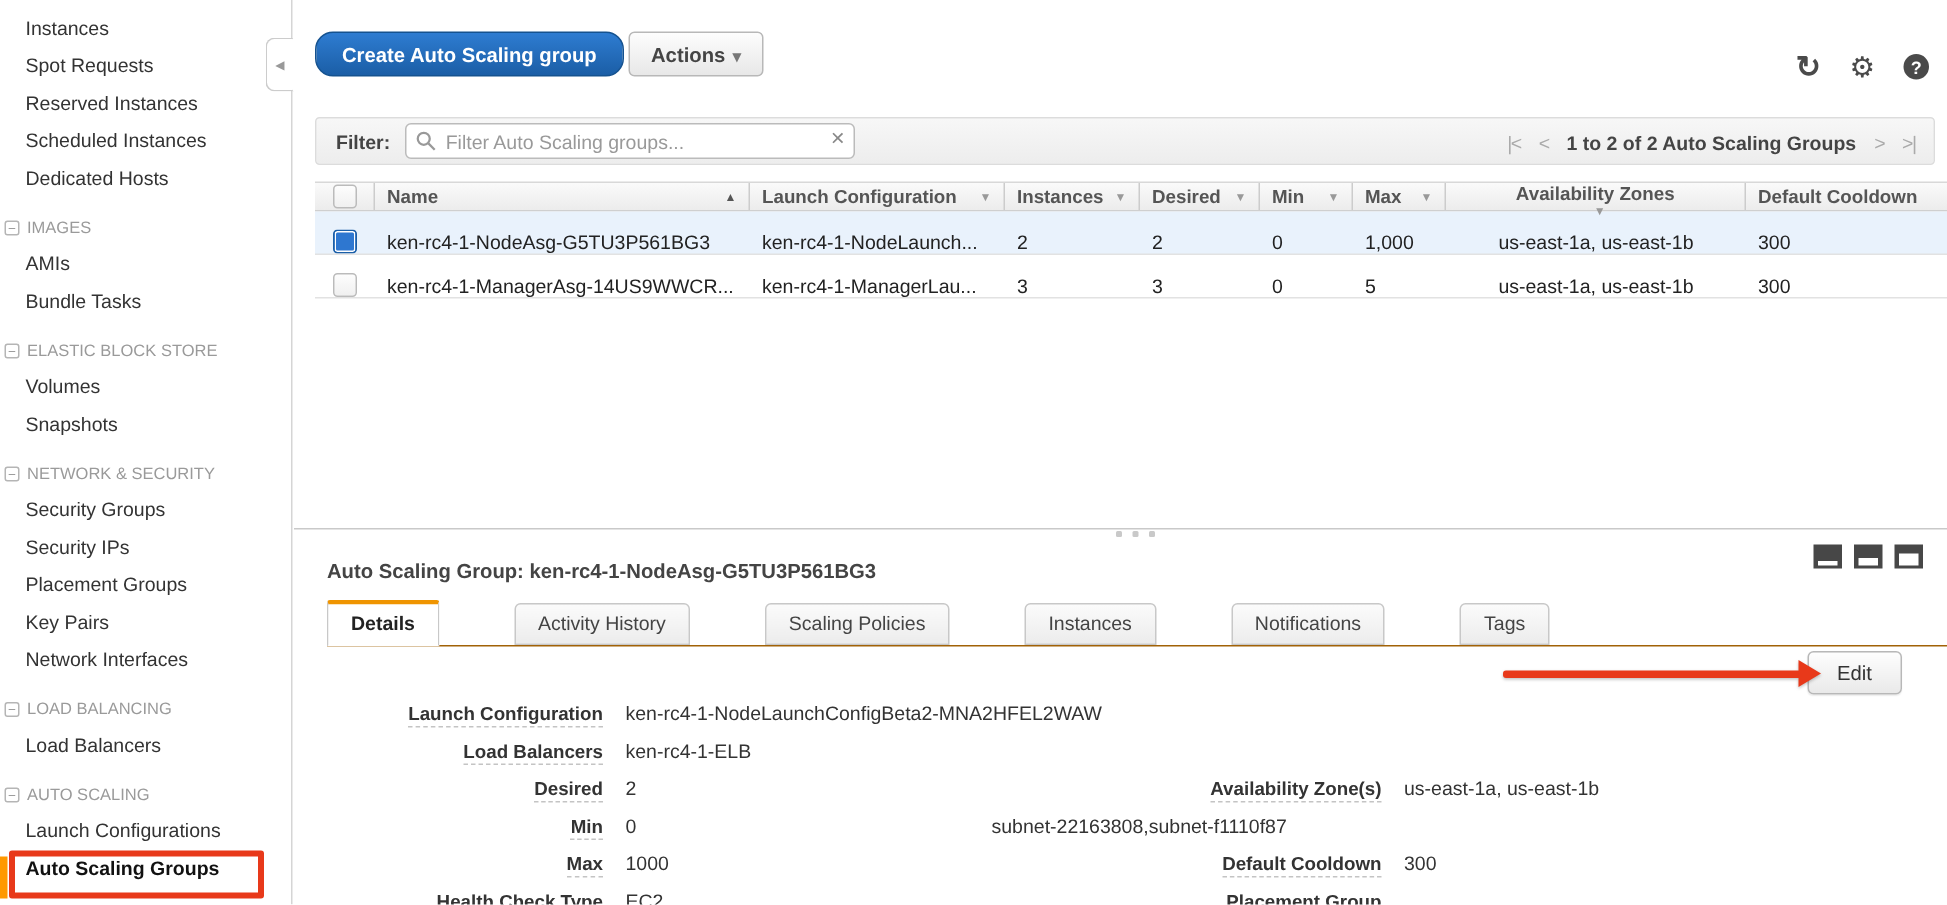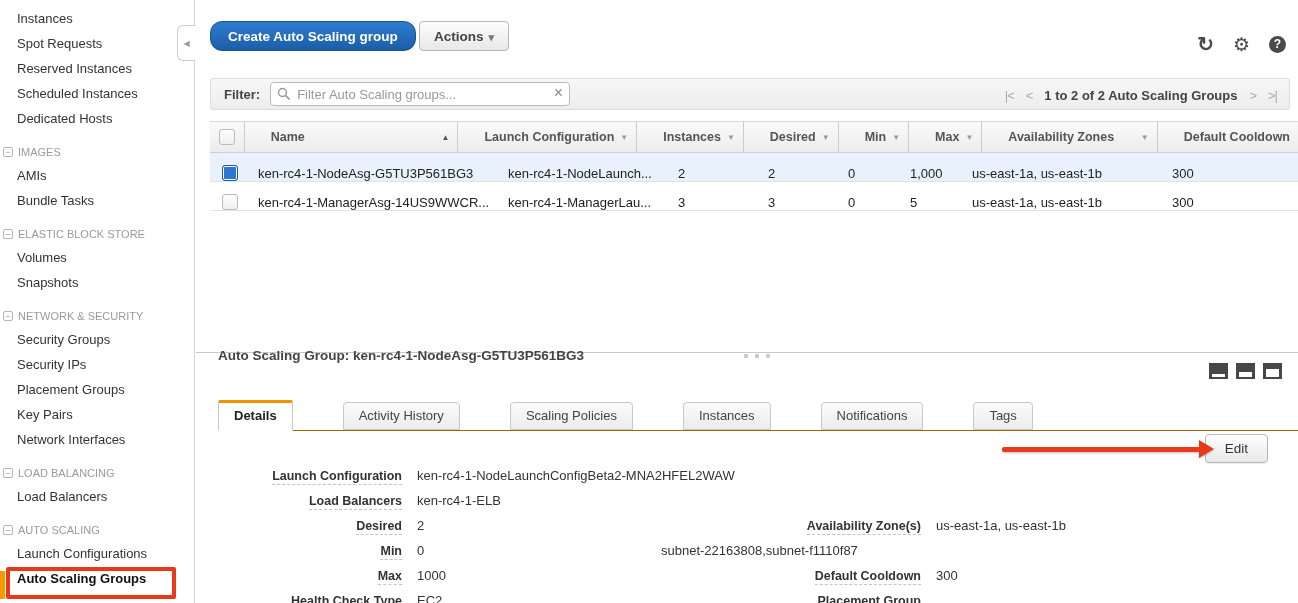--- a/index.html
+++ b/index.html
@@ -52,44 +52,44 @@
     padding:0 26px 0 26px; font-size:13px; color:#333; font-family:"Liberation Sans",sans-serif; }
   .search-input::placeholder { color:#999; }
   .search-icon { position:absolute; left:7px; top:5px; }
   .clear-icon { position:absolute; right:7px; top:2px; color:#888; font-size:16px; cursor:pointer; }
   .pager { position:absolute; right:12px; top:0; height:32px; display:flex; align-items:center; gap:12px; }
   .pg-btn { color:#aaa; font-size:13px; letter-spacing:-1px; cursor:pointer; }
   .pg-text { color:#444; font-weight:bold; }
 
   
   .table { position:absolute; left:14px; right:0; top:121px; }
-  .thead { display:flex; height:32px; background:linear-gradient(#fafafa,#ececec);
-    border-top:1px solid #d8d8d8; border-bottom:1px solid #cfcfcf;gap:18px; }
+  .thead { display:flex; height:20px; background:linear-gradient(#fafafa,#ececec);
+    border-top:1px solid #d8d8d8; border-bottom:1px solid #cfcfcf; }
   .th { display:flex; align-items:center; justify-content:space-between; padding:0 8px;
     font-weight:bold; font-size:12.5px; color:#555; border-right:1px solid #ccc; white-space:nowrap; cursor:pointer; }
   .th:last-child { border-right:none; }
   .sort { font-size:8px; color:#999; margin-left:6px; }
   .sort.asc { color:#555; }
   .trow { display:flex; height:29px; border-bottom:1px solid #e2e2e2; background:#fff; cursor:pointer;align-items:flex-end; }
   .trow.selected { background:#e9f2fc; }
   .td { display:flex; align-items:center; padding:0 8px; white-space:nowrap; overflow:hidden; color:#222; }
   .c0 { width:40px; justify-content:center; }
   .c1 { width:250px; } .c2 { width:170px; } .c3 { width:90px; } .c4 { width:80px; }
-  .c5 { width:62px; } .c6 { width:62px; } .c7 { width:200px; } .c8 { flex:1; }
+  .c5 { width:62px; } .c6 { width:62px; } .c7 { width:200px;flex-direction:column; } .c8 { flex:1; }
   .cbx { width:16px; height:16px; border:1px solid #bbb; border-radius:3px;
     background:linear-gradient(#fdfdfd,#f0f0f0); cursor:pointer; }
   .cbx.checked { background:#2e77d0; border-color:#1b5ea6; box-shadow:inset 0 0 0 1px #fff; }
 
   
   .split { position:absolute; left:0; right:0; top:352px; border-top:1px solid #c9c9c9; }
   .grip { position:absolute; left:548px; top:354px; display:flex; gap:7px; cursor:row-resize; }
   .grip i { width:4px; height:4px; background:#c9c9c9; border-radius:1px; }
 
   
-  .panel-title { position:absolute; left:22px; top:348px; font-weight:bold; font-size:13.5px; color:#444; }
+  .panel-title { position:absolute; left:22px; top:373px; font-weight:bold; font-size:13.5px; color:#444; }
   .layout-icons { position:absolute; right:16px; top:363px; display:flex; gap:8px; }
   .lyt { position:relative; width:19px; height:16px; background:#474747; cursor:pointer; }
   .lyt i { position:absolute; left:3px; right:3px; background:#fff; }
   .lyt.l1 i { bottom:2px; height:3px; } .lyt.l2 i { bottom:2px; height:5px; } .lyt.l3 i { bottom:2px; height:8px; }
 
   .tabbar { position:absolute; left:22px; right:0; top:402px; height:29px;
     display:flex; align-items:flex-end; border-bottom:1px solid #a16207;gap:44px; }
   .tab { height:28px; line-height:26px; padding:0 15px; margin-right:6px; color:#444;
     background:linear-gradient(#fbfbfb,#ececec); border:1px solid #c8c8c8; border-radius:4px 4px 0 0;
     cursor:pointer; white-space:nowrap; }

